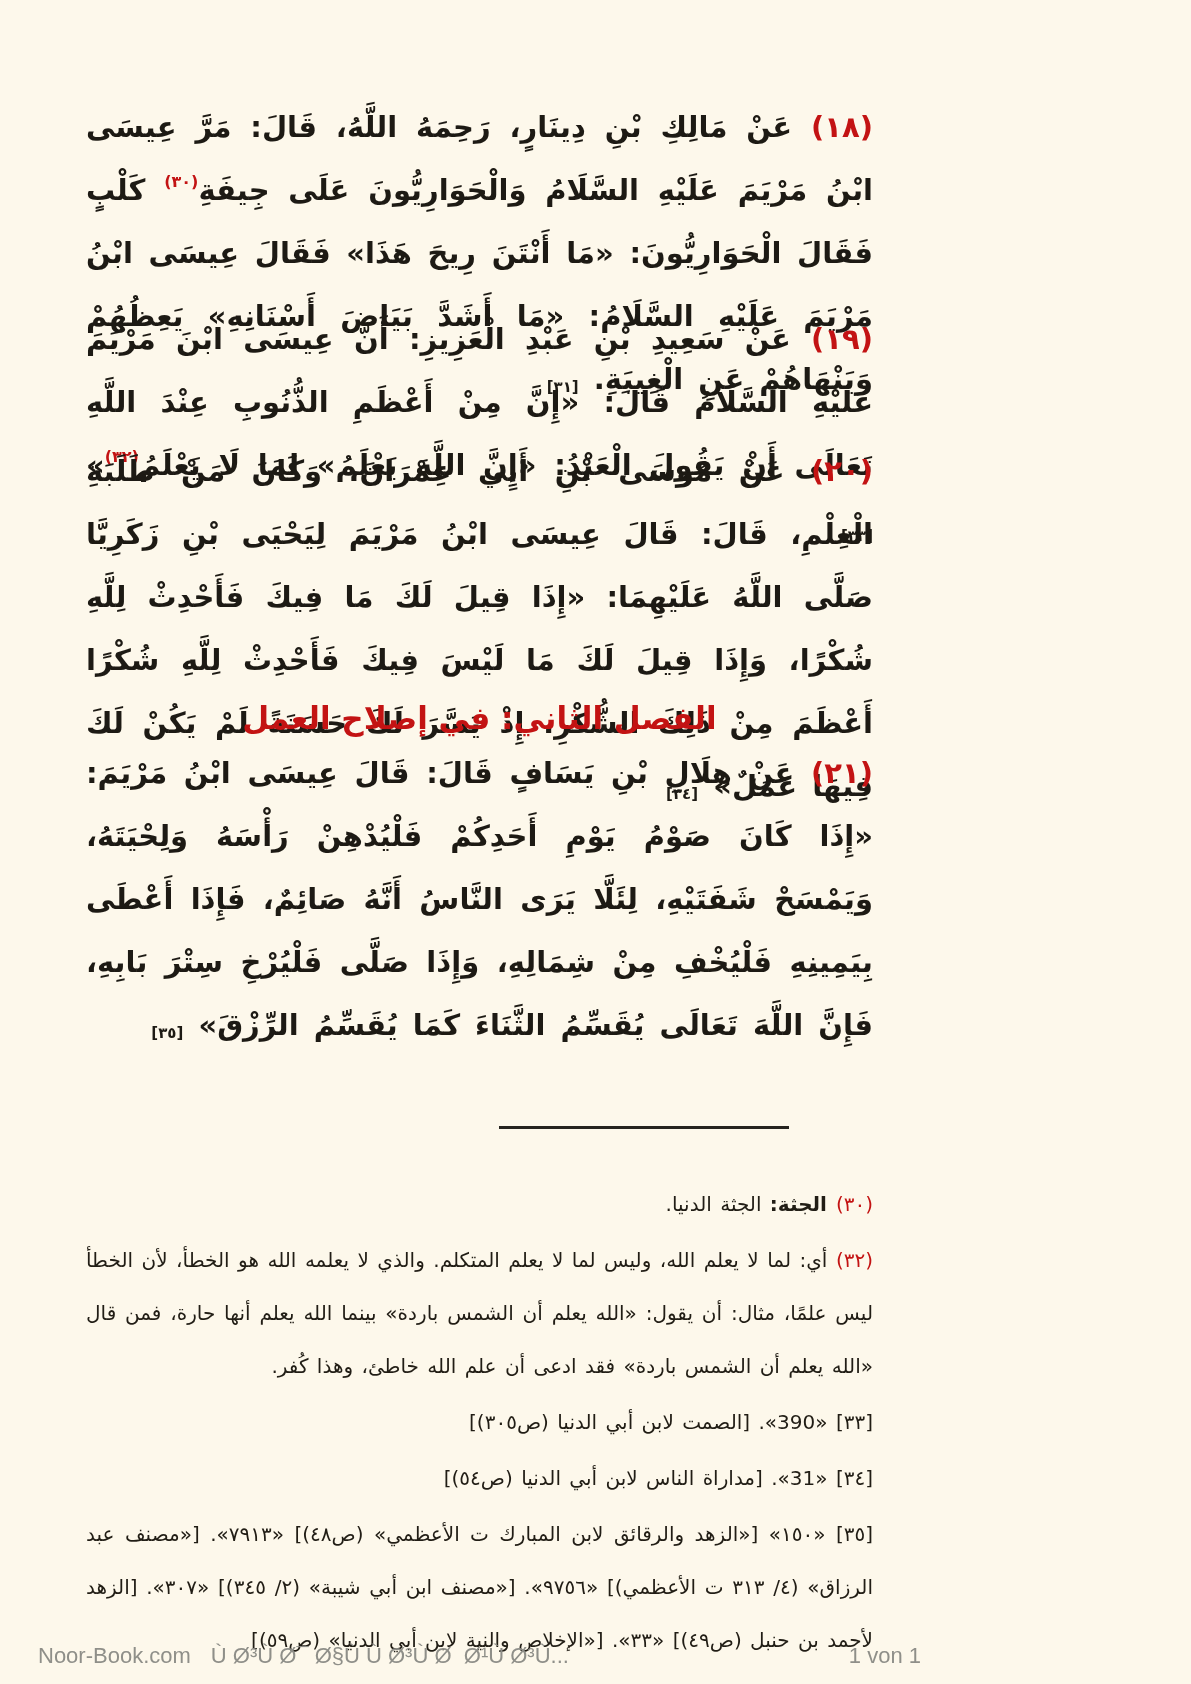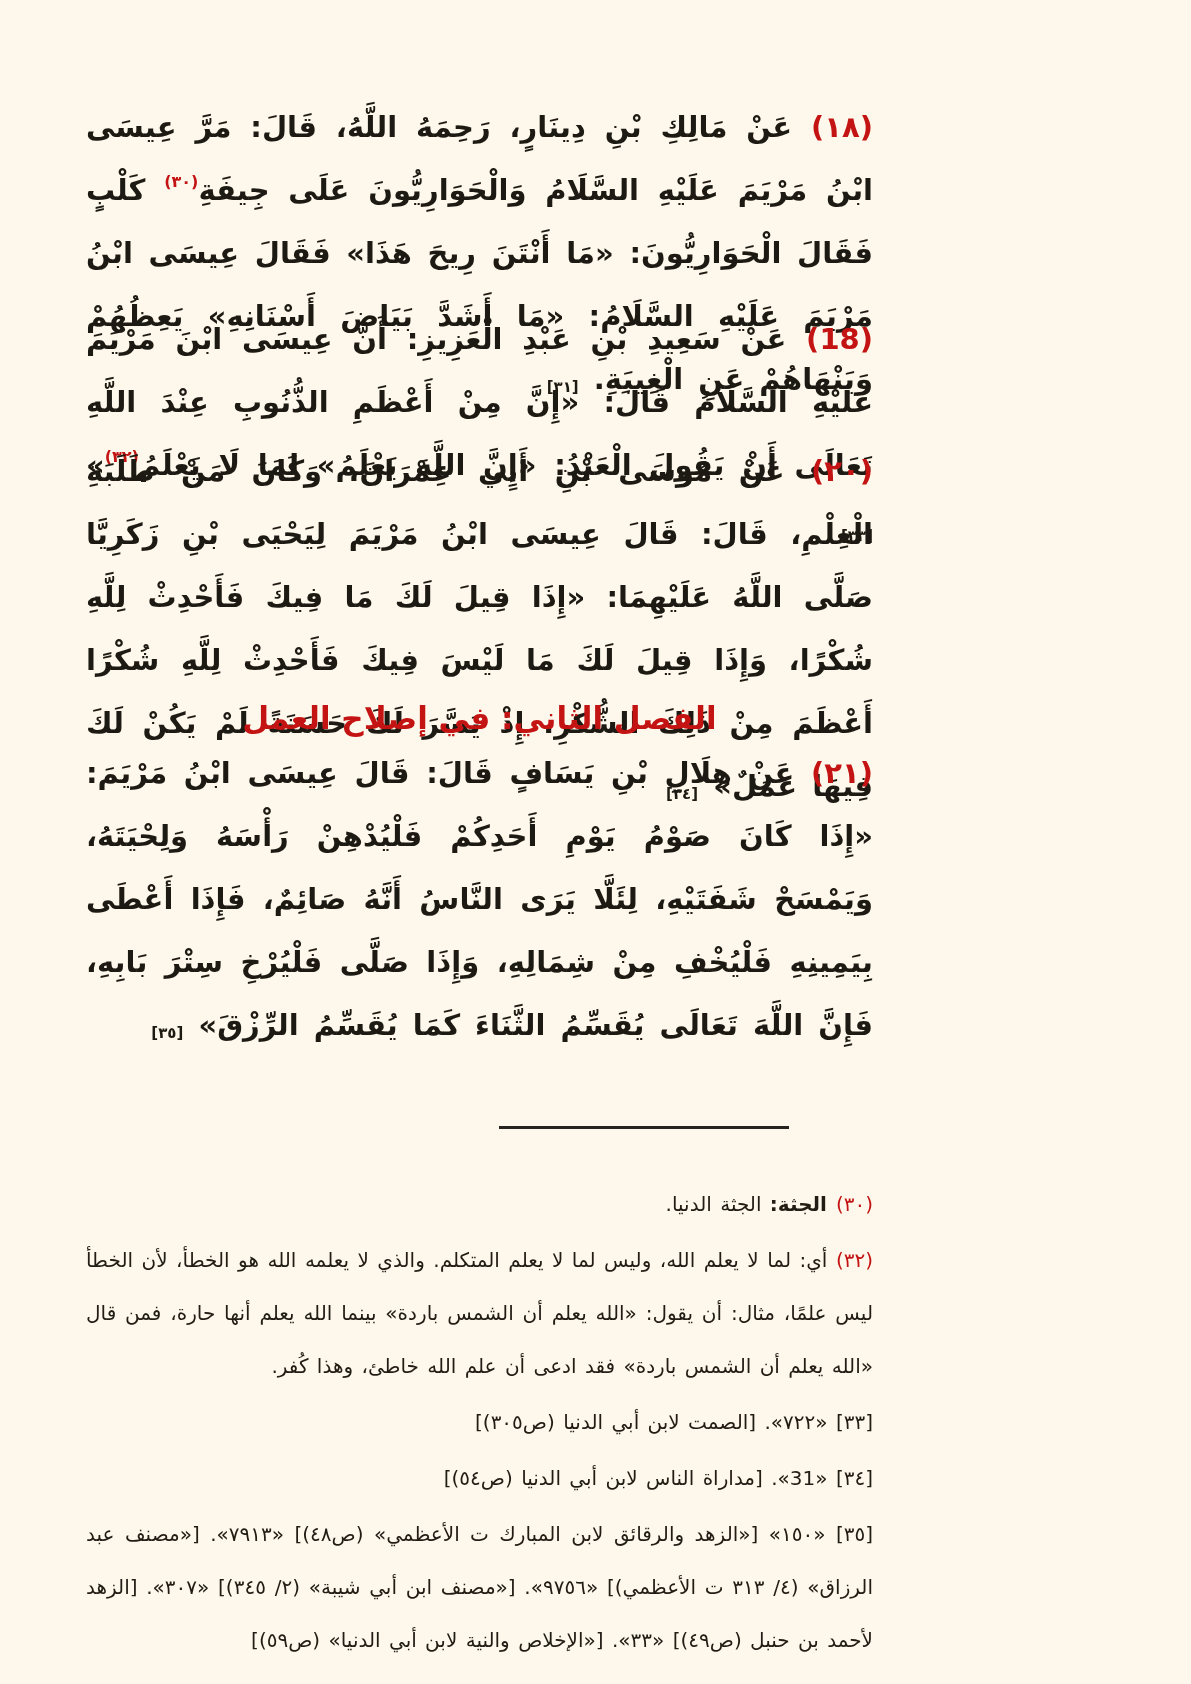--- a/index.html
+++ b/index.html
@@ -84,21 +84,21 @@
 </head>
 <body>
 
 <div class="page">
 
   <p class="content-para" id="p18">
     <span class="para-num">(١٨)</span><span> عَنْ مَالِكِ بْنِ دِينَارٍ، رَحِمَهُ اللَّهُ، قَالَ: مَرَّ عِيسَى ابْنُ مَرْيَمَ عَلَيْهِ السَّلَامُ وَالْحَوَارِيُّونَ عَلَى جِيفَةِ</span><span class="fnref-sup">(٣٠)</span><span> كَلْبٍ فَقَالَ الْحَوَارِيُّونَ: «مَا أَنْتَنَ رِيحَ هَذَا» فَقَالَ عِيسَى ابْنُ مَرْيَمَ عَلَيْهِ السَّلَامُ: «مَا أَشَدَّ بَيَاضَ أَسْنَانِهِ» يَعِظُهُمْ وَيَنْهَاهُمْ عَنِ الْغِيبَةِ. </span><span class="end-ref">[٣١]</span>
   </p>
 
   <p class="content-para" id="p19">
-    <span class="para-num">(18)</span><span> عَنْ سَعِيدِ بْنِ عَبْدِ الْعَزِيزِ: أَنَّ عِيسَى ابْنَ مَرْيَمَ عَلَيْهِ السَّلَامُ قَالَ: «إِنَّ مِنْ أَعْظَمِ الذُّنُوبِ عِنْدَ اللَّهِ تَعَالَى أَنْ يَقُولَ الْعَبْدُ: «إِنَّ اللَّهَ يَعْلَمُ» لِمَا لَا يَعْلَمُ</span><span class="fnref-sup">(٣٢)</span><span>» </span><span class="end-ref">[٣٣]</span>
+    <span class="para-num">(١٩)</span><span> عَنْ سَعِيدِ بْنِ عَبْدِ الْعَزِيزِ: أَنَّ عِيسَى ابْنَ مَرْيَمَ عَلَيْهِ السَّلَامُ قَالَ: «إِنَّ مِنْ أَعْظَمِ الذُّنُوبِ عِنْدَ اللَّهِ تَعَالَى أَنْ يَقُولَ الْعَبْدُ: «إِنَّ اللَّهَ يَعْلَمُ» لِمَا لَا يَعْلَمُ</span><span class="fnref-sup">(٣٢)</span><span>» </span><span class="end-ref">[٣٣]</span>
   </p>
 
   <p class="content-para" id="p20">
     <span class="para-num">(٢٠)</span><span> عَنْ مُوسَى بْنِ أَبِي عِمْرَانَ، وَكَانَ مَنْ طَلَبَةِ الْعِلْمِ، قَالَ: قَالَ عِيسَى ابْنُ مَرْيَمَ لِيَحْيَى بْنِ زَكَرِيَّا صَلَّى اللَّهُ عَلَيْهِمَا: «إِذَا قِيلَ لَكَ مَا فِيكَ فَأَحْدِثْ لِلَّهِ شُكْرًا، وَإِذَا قِيلَ لَكَ مَا لَيْسَ فِيكَ فَأَحْدِثْ لِلَّهِ شُكْرًا أَعْظَمَ مِنْ ذَلِكَ الشُّكْرِ، إِذْ يَسَّرَ لَكَ حَسَنَةً لَمْ يَكُنْ لَكَ فِيهَا عَمَلٌ» </span><span class="end-ref">[٣٤]</span>
   </p>
 
   <h2 class="section-heading">الفصل الثاني: في إصلاح العمل</h2>
 
   <p class="content-para" id="p21">
     <span class="para-num">(٢١)</span><span> عَنْ هِلَالِ بْنِ يَسَافٍ قَالَ: قَالَ عِيسَى ابْنُ مَرْيَمَ: «إِذَا كَانَ صَوْمُ يَوْمِ أَحَدِكُمْ فَلْيُدْهِنْ رَأْسَهُ وَلِحْيَتَهُ، وَيَمْسَحْ شَفَتَيْهِ، لِئَلَّا يَرَى النَّاسُ أَنَّهُ صَائِمٌ، فَإِذَا أَعْطَى بِيَمِينِهِ فَلْيُخْفِ مِنْ شِمَالِهِ، وَإِذَا صَلَّى فَلْيُرْخِ سِتْرَ بَابِهِ، فَإِنَّ اللَّهَ تَعَالَى يُقَسِّمُ الثَّنَاءَ كَمَا يُقَسِّمُ الرِّزْقَ» </span><span class="end-ref">[٣٥]</span>
@@ -107,24 +107,31 @@
   <div class="footnote-divider"></div>
 
   <div class="footnotes">
     <p class="footnote">
       <span class="fn-marker-red">(٣٠)</span><span class="fn-term"> الجثة:</span><span> الجثة الدنيا.</span>
     </p>
     <p class="footnote">
       <span class="fn-marker-red">(٣٢)</span><span> أي: لما لا يعلم الله، وليس لما لا يعلم المتكلم. والذي لا يعلمه الله هو الخطأ، لأن الخطأ ليس علمًا، مثال: أن يقول: «الله يعلم أن الشمس باردة» بينما الله يعلم أنها حارة، فمن قال «الله يعلم أن الشمس باردة» فقد ادعى أن علم الله خاطئ، وهذا كُفر.</span>
     </p>
     <p class="footnote">
-      <span class="fn-marker-black">[٣٣]</span><span> «٧٢٢». [الصمت لابن أبي الدنيا (ص٣٠٥)]</span>
+      <span class="fn-marker-black">[٣٣]</span><span> «390». [الصمت لابن أبي الدنيا (ص٣٠٥)]</span>
     </p>
     <p class="footnote">
       <span class="fn-marker-black">[٣٤]</span><span> «31». [مداراة الناس لابن أبي الدنيا (ص٥٤)]</span>
     </p>
     <p class="footnote">
       <span class="fn-marker-black">[٣٥]</span><span> «١٥٠» [«الزهد والرقائق لابن المبارك ت الأعظمي» (ص٤٨)] «٧٩١٣». [«مصنف عبد الرزاق» (٤/ ٣١٣ ت الأعظمي)] «٩٧٥٦». [«مصنف ابن أبي شيبة» (٢/ ٣٤٥)] «٣٠٧». [الزهد لأحمد بن حنبل (ص٤٩)] «٣٣». [«الإخلاص والنية لابن أبي الدنيا» (ص٥٩)]</span>
     </p>
   </div>
 
+  <div class="footer">
+    <div class="footer-left">
+      <span class="footer-brand">Noor-Book.com</span>
+      <span class="footer-title">Ù Ø³Ù Ø¯ Ø§Ù Ù Ø³Ù Ø  Ø¹Ù Ø³Ù...</span>
+    </div>
+    <span class="footer-page">1 von 1</span>
+  </div>
 
 </div>
 
 </body></html>

